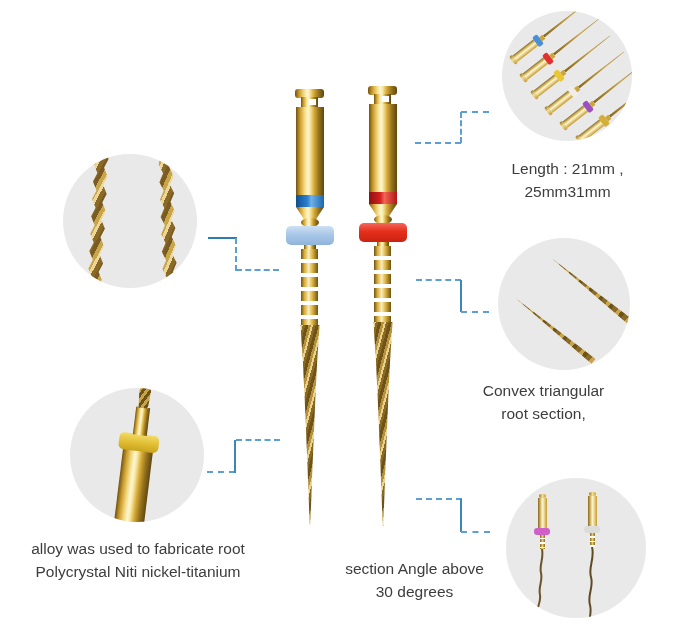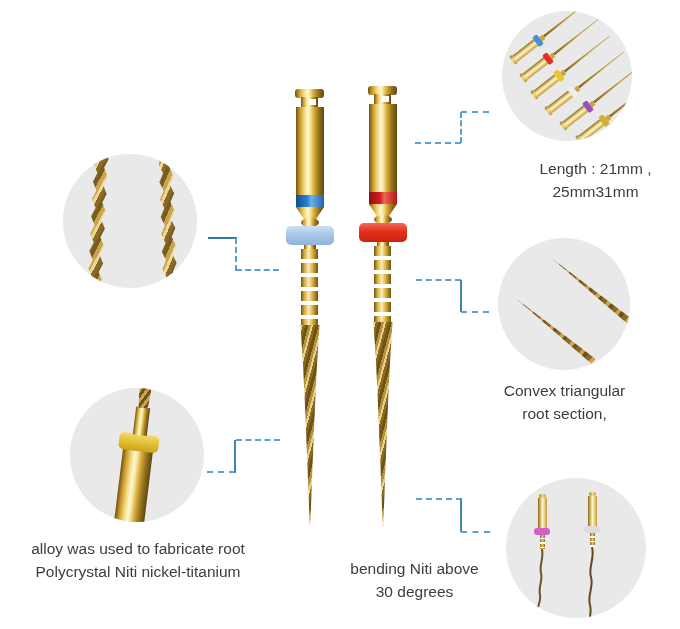--- a/index.html
+++ b/index.html
@@ -190,32 +190,32 @@
 
   <div class="circle" style="left:70px;top:388px;width:134px;height:134px;">
     <div class="macro">
       <div class="macro-cyl gold-h"></div>
       <div class="macro-disc"></div>
       <div class="macro-neck gold-h"></div>
       <div class="macro-tip"></div>
     </div>
   </div>
 
-  <div class="ann" style="left:518px;top:157px;width:155px;">
+  <div class="ann" style="left:490px;top:157px;width:155px;">
     <div>Length : 21mm ,</div>
     <div>25mm31mm</div>
   </div>
 
-  <div class="ann" style="left:487px;top:379px;width:155px;">
+  <div class="ann" style="left:466px;top:379px;width:155px;">
     <div>Convex triangular</div>
     <div>root section,</div>
   </div>
 
   <div class="ann" style="left:312px;top:557px;width:205px;">
-    <div>bending Niti above</div>
+    <div>section Angle above</div>
     <div>30 degrees</div>
   </div>
 
 
   <div class="ann" style="left:14px;top:537px;width:248px;">
     <div>alloy was used to fabricate root</div>
     <div>Polycrystal Niti nickel-titanium</div>
   </div>
 
   <div class="dash-h" style="left:415px;top:142px;width:46px;"></div>

